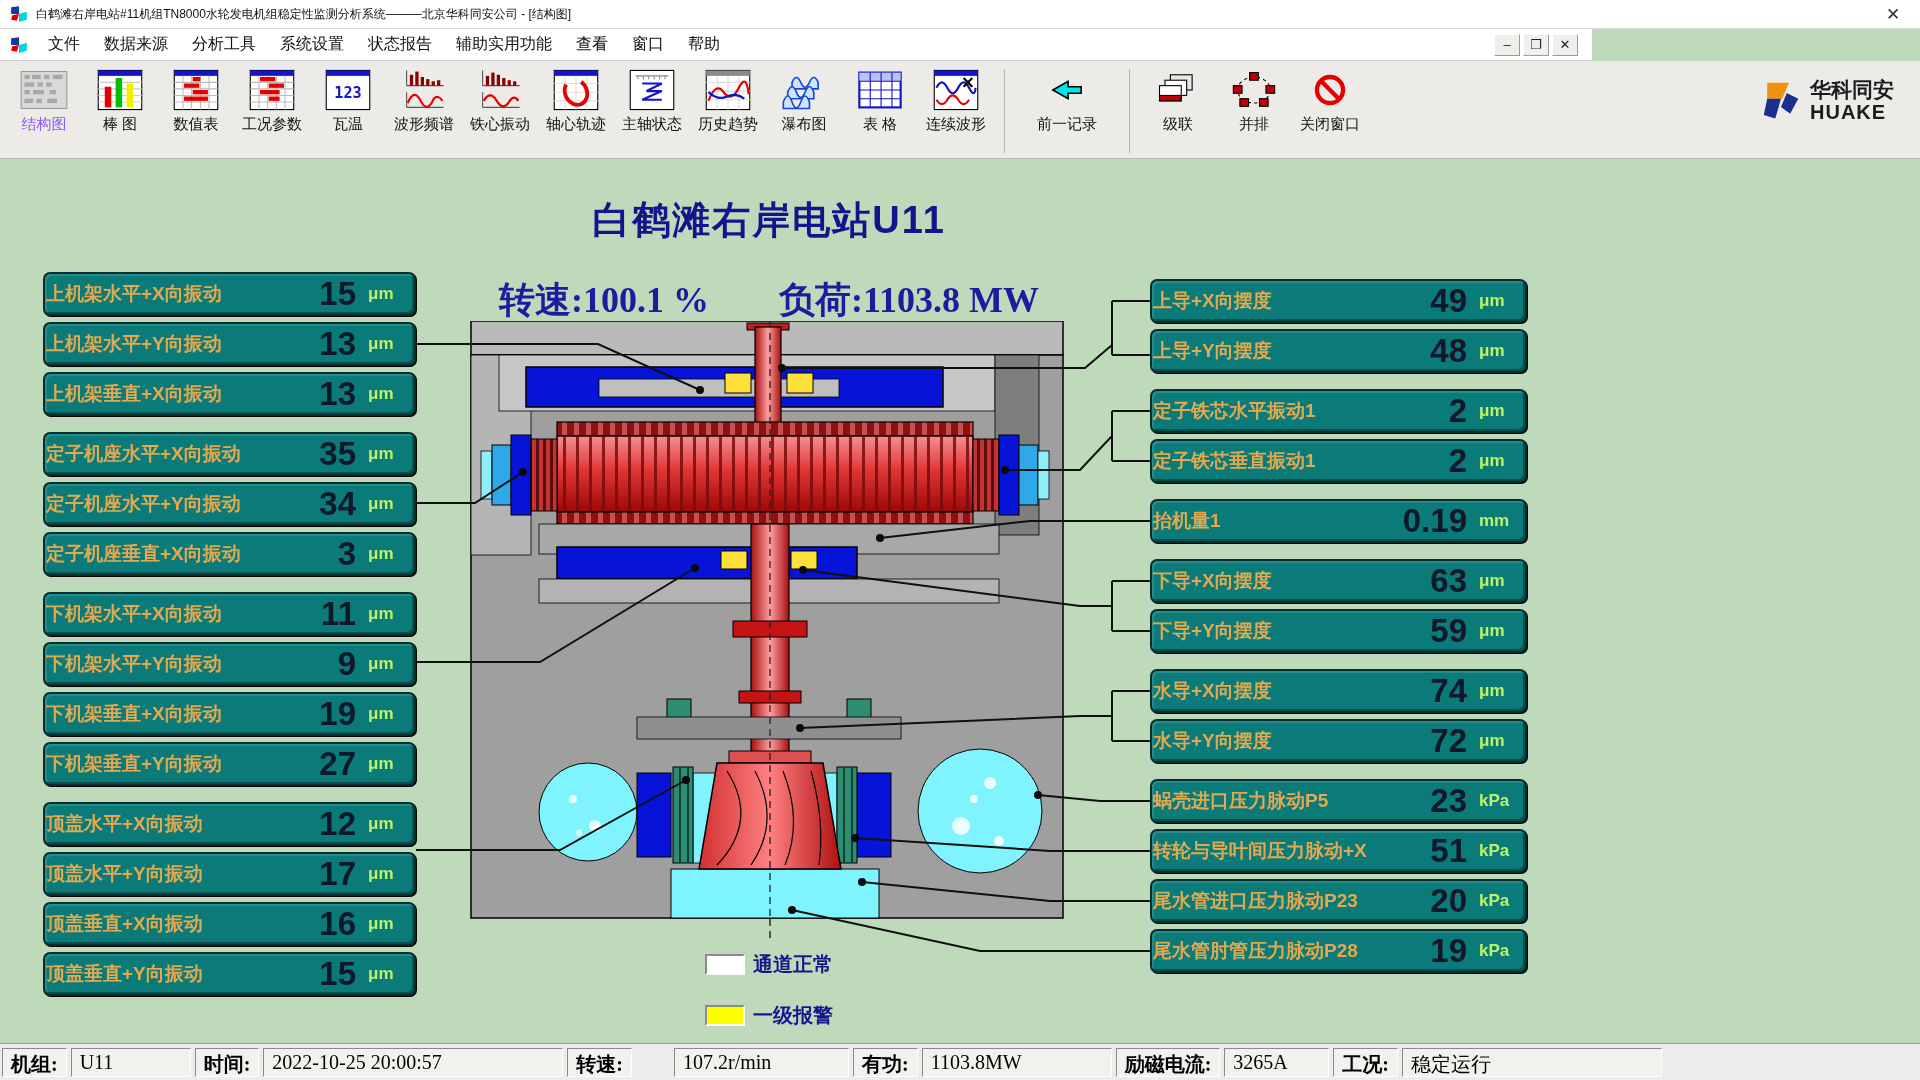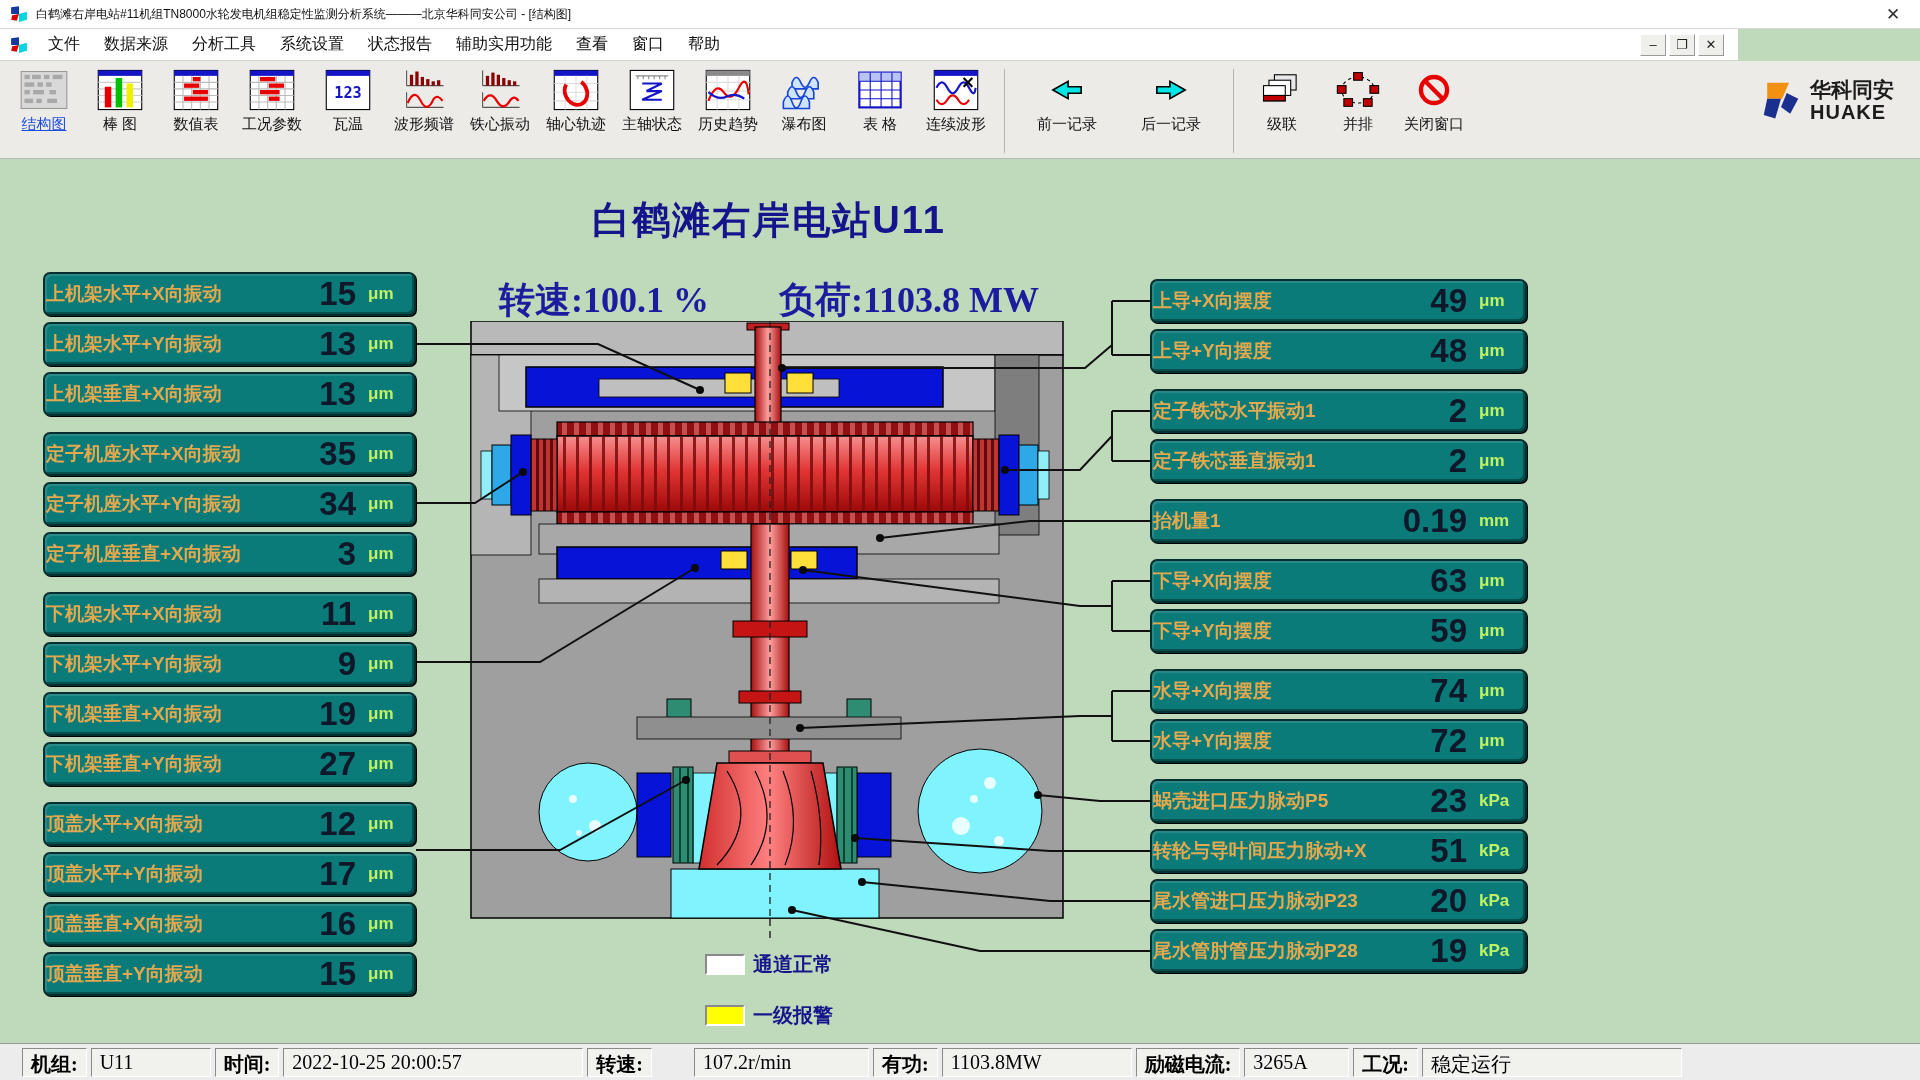--- a/index.html
+++ b/index.html
@@ -2,33 +2,33 @@
 <html><head>
 <meta charset="utf-8">
 <style>
   * { margin:0; padding:0; box-sizing:border-box; }
   html,body { width:1920px; height:1080px; overflow:hidden; font-family:"Liberation Sans",sans-serif; background:#bfd9bb; }
   
   .titlebar { position:absolute; left:0; top:0; width:1920px; height:29px; background:#ffffff; border-bottom:1px solid #d8d8d8; display:flex; align-items:center; padding:0 10px; }
   .titlebar .appicon { width:18px; height:18px; margin-right:8px; }
   .titlebar .ttl { font-size:12px; color:#111; }
   .titlebar .close-x { margin-left:auto; font-size:17px; color:#333; width:34px; text-align:center; cursor:default; }
-  .menubar { position:absolute; left:0; top:29px; width:1738px; height:32px; background:#ffffff; border-bottom:1px solid #cfcfcf; display:flex; align-items:center; padding:0 6px; }
+  .menubar { position:absolute; left:0; top:29px; width:1592px; height:32px; background:#ffffff; border-bottom:1px solid #cfcfcf; display:flex; align-items:center; padding:0 6px; }
   .menubar .appicon { width:18px; height:18px; margin:0 8px 0 4px; }
   .menu-item { font-size:16px; color:#111; padding:4px 12px; }
   .mdi-btns { margin-left:auto; display:flex; gap:3px; padding-right:8px; }
   .mdi-btn { width:26px; height:22px; background:#efefec; border:1px solid; border-color:#fff #9a9a9a #9a9a9a #fff; font-size:13px; text-align:center; line-height:20px; color:#222; }
   
   .toolbar { position:absolute; left:0; top:61px; width:1920px; height:98px; background:#edebe7; border-bottom:1px solid #b9b9b9; display:flex; align-items:flex-start; padding:6px 4px 0 6px; }
   .tb-btn { width:76px; height:86px; display:flex; flex-direction:column; align-items:center; justify-content:flex-start; }
   .tb-btn.wide { width:104px; }
   .tb-btn .tb-ico { width:52px; height:46px; display:flex; align-items:center; justify-content:center; }
   .tb-btn .tb-ico svg { width:50px; height:44px; }
   .tb-btn .tb-lbl { font-size:15px; color:#111; margin-top:2px; white-space:nowrap; }
-  .tb-btn.disabled .tb-lbl { color:#1d4ed8;text-decoration:underline; }
+  .tb-btn.disabled .tb-lbl { color:#8b5cf6; }
   .tb-sep { width:1px; height:84px; background:#b5b5b5; margin:2px 10px 0 10px; }
   .tb-logo { margin-left:auto; display:flex; align-items:center; padding-right:22px; margin-top:10px; }
   .tb-logo svg { width:46px; height:46px; margin-right:6px; }
   .tb-logo .l1 { font-size:21px; font-weight:bold; color:#1c1c1c; line-height:23px; }
   .tb-logo .l2 { font-size:20px; font-weight:bold; color:#1c1c1c; letter-spacing:1px; line-height:22px; }
   
   .main-title { position:absolute; left:459px; top:195px; width:620px; text-align:center; font-size:38px; font-weight:bold; color:#14148c; letter-spacing:2px; }
   .sub-row { position:absolute; left:429px; top:276px; width:680px; display:flex; justify-content:center; gap:70px; font-size:36px; font-weight:bold; color:#1c1c9e; font-family:"Liberation Serif",serif; }
   
   .pcol { position:absolute; }
@@ -41,21 +41,21 @@
   .panel:last-child { margin-bottom:0; }
   .plabel { flex:1; font-size:19px; font-weight:bold; color:#e4a94e; white-space:nowrap; }
   .pvalue { width:78px; text-align:right; font-size:33px; font-weight:bold; color:#0f172a; }
   .punit  { width:52px; padding-left:12px; font-size:17px; font-weight:bold; color:#bef264; }
   
   .legend { position:absolute; left:459px; top:951px; width:620px; display:flex; justify-content:center; align-items:center; gap:24px;flex-direction:column; }
   .lg-item { display:flex; align-items:center; gap:8px; }
   .lg-swatch { width:40px; height:21px; border:2px solid; border-color:#8a8a8a #ffffff #ffffff #8a8a8a; }
   .lg-label { font-size:20px; font-weight:bold; color:#16168c; }
   
-  .statusbar { position:absolute; left:0; top:1043px; width:1920px; height:37px; background:#ececе9; background:#ececec; border-top:1px solid #9a9a9a; display:flex; align-items:center; padding-left:20px; font-family:"Liberation Serif",serif; }
+  .statusbar { position:absolute; left:0; top:1043px; width:1920px; height:37px; background:#ececе9; background:#ececec; border-top:1px solid #9a9a9a; display:flex; align-items:center; padding-left:0; font-family:"Liberation Serif",serif; }
   .st-cell { height:29px; margin:0 2px; padding:2px 8px 0 8px; font-size:20px; color:#000; border:1px solid; border-color:#8a8a8a #ffffff #ffffff #8a8a8a; background:#f1f1ee; white-space:nowrap; }
   .st-label { font-weight:bold; }
   
   #overlay { position:absolute; left:0; top:0; z-index:3; pointer-events:none; }
   #turbine { position:absolute; left:459px; top:321px; z-index:1; }
   .pcol { z-index:4; }
 </style>
 </head>
 <body>
 
@@ -293,28 +293,20 @@
       <span class="tb-lbl">连续波形</span>
     </div>
     <div class="tb-sep"></div>
     <div class="tb-btn wide">
       <span class="tb-ico">
         <svg viewBox="0 0 46 40">
           <path d="M10 20L24 12v5h12v6H24v5z" fill="#00e5e5" stroke="#000" stroke-width="1.5"></path>
         </svg>
       </span>
       <span class="tb-lbl">前一记录</span>
-    </div>
-    <div class="tb-btn wide">
-      <span class="tb-ico">
-        <svg viewBox="0 0 46 40">
-          <path d="M36 20L22 12v5H10v6h12v5z" fill="#00e5e5" stroke="#000" stroke-width="1.5"></path>
-        </svg>
-      </span>
-      <span class="tb-lbl">后一记录</span>
     </div>
     <div class="tb-sep"></div>
     <div class="tb-btn">
       <span class="tb-ico">
         <svg viewBox="0 0 46 40">
           <g stroke="#000" fill="#e8e8e8">
             <rect x="16" y="6" width="20" height="14"></rect>
             <rect x="11" y="11" width="20" height="14" fill="#fff"></rect>
             <rect x="6" y="16" width="20" height="14" fill="#fff"></rect>
           </g>

